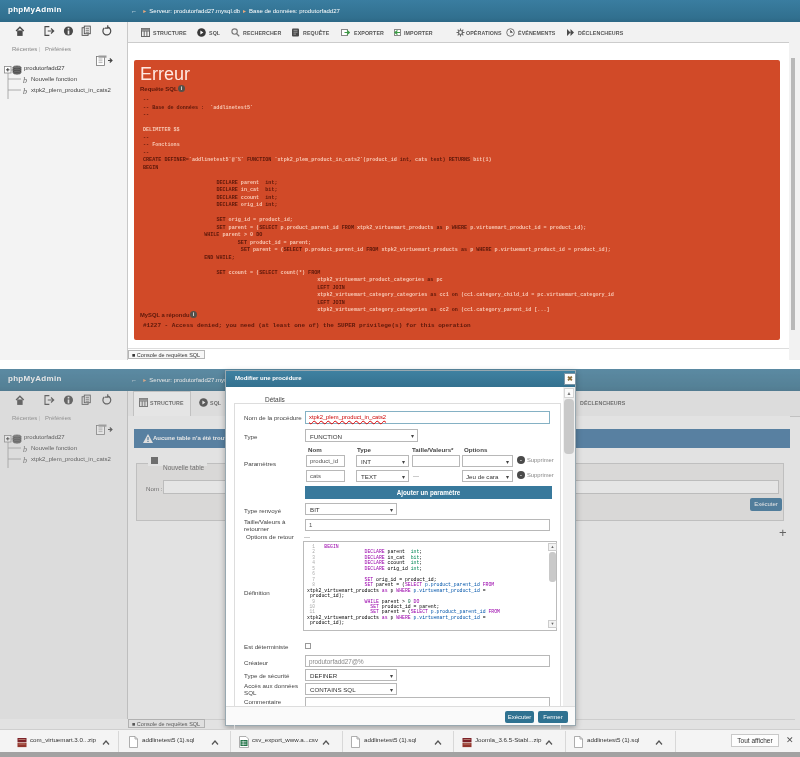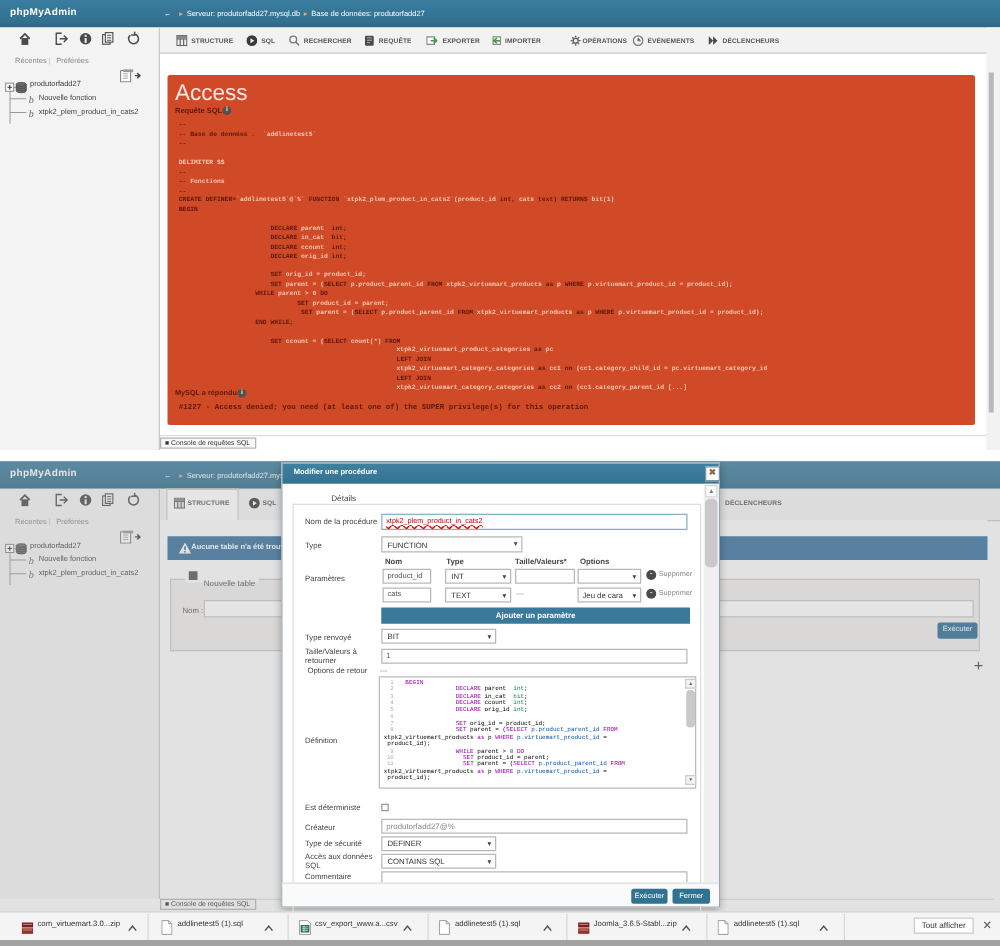--- a/index.html
+++ b/index.html
@@ -123,21 +123,21 @@
         <circle cx="4.5" cy="4.5" r="3.8" fill="none" stroke="#777" stroke-width="1"></circle>
         <path d="M4.5 2.2 V4.5 H6.5" stroke="#777" stroke-width="1"></path>
       </svg>
     <span class="tab" style="left:390px;top:8px;">ÉVÉNEMENTS</span>
     <svg class="abs" style="left:438px;top:6px;" width="9" height="9" viewBox="0 0 9 9">
         <path d="M1 1 L4.5 4.5 L1 8 Z M4.5 1 L8 4.5 L4.5 8 Z" fill="#4a4a4a"></path>
       </svg>
     <span class="tab" style="left:450px;top:8px;">DÉCLENCHEURS</span>
   </div>
   <div class="redbox" id="redbox">
-    <div class="abs" style="left:6px;top:4px;font-size:18px;color:#ffe9e2;">Access</div>
+    <div class="abs" style="left:6px;top:4px;font-size:18px;color:#ffe9e2;">Erreur</div>
     <div class="abs" style="left:6px;top:26px;font-size:6px;font-weight:bold;color:#5c180a;">Requête SQL&nbsp;:</div>
     <div class="abs" style="left:44px;top:25px;width:7px;height:7px;border-radius:50%;background:#54504a;color:#eee;font-size:5.5px;text-align:center;line-height:7px;font-weight:bold;">i</div>
     <pre class="sql" id="sqlpre"><b>--</b>
 <b>-- Base de données :</b>  `addlinetest5`
 <b>--</b>
 
 DELIMITER $$
 <b>--</b>
 <b>--</b> Fonctions
 <b>--</b>

